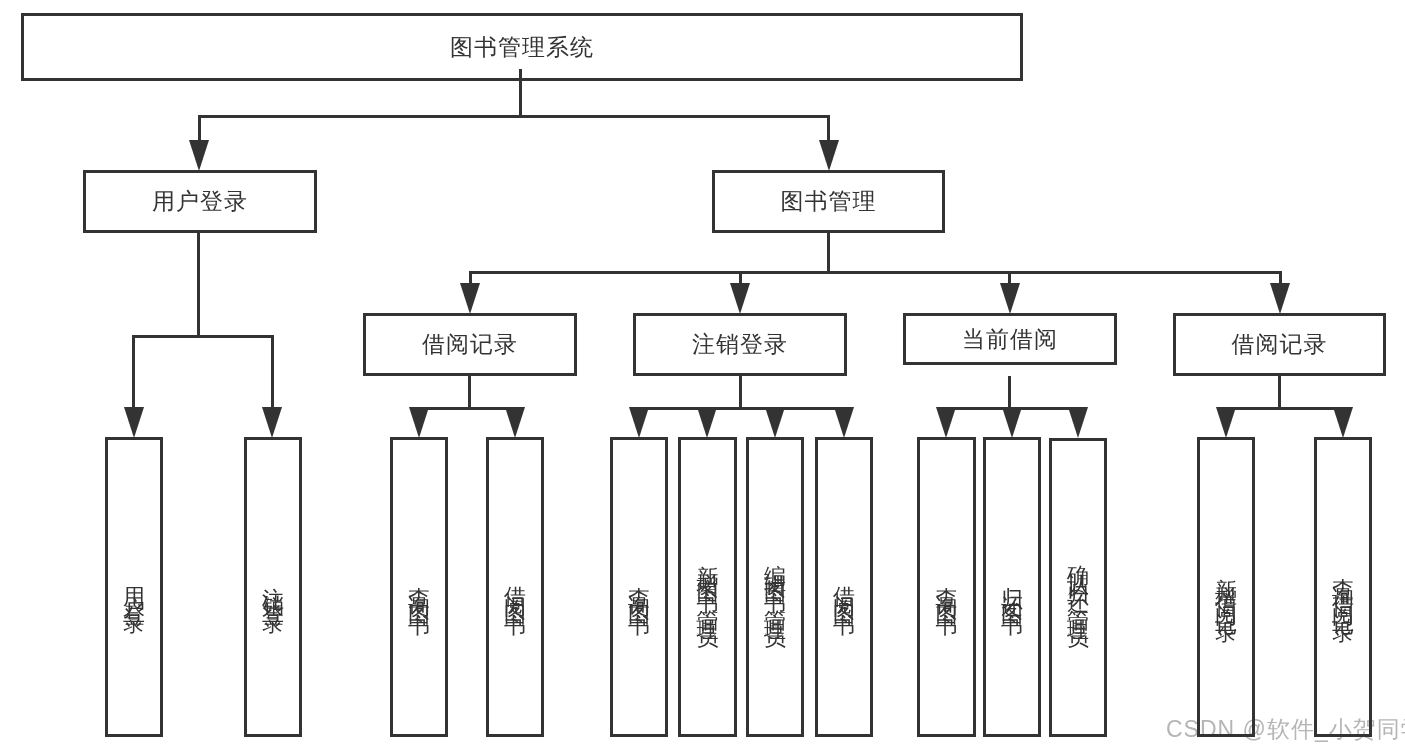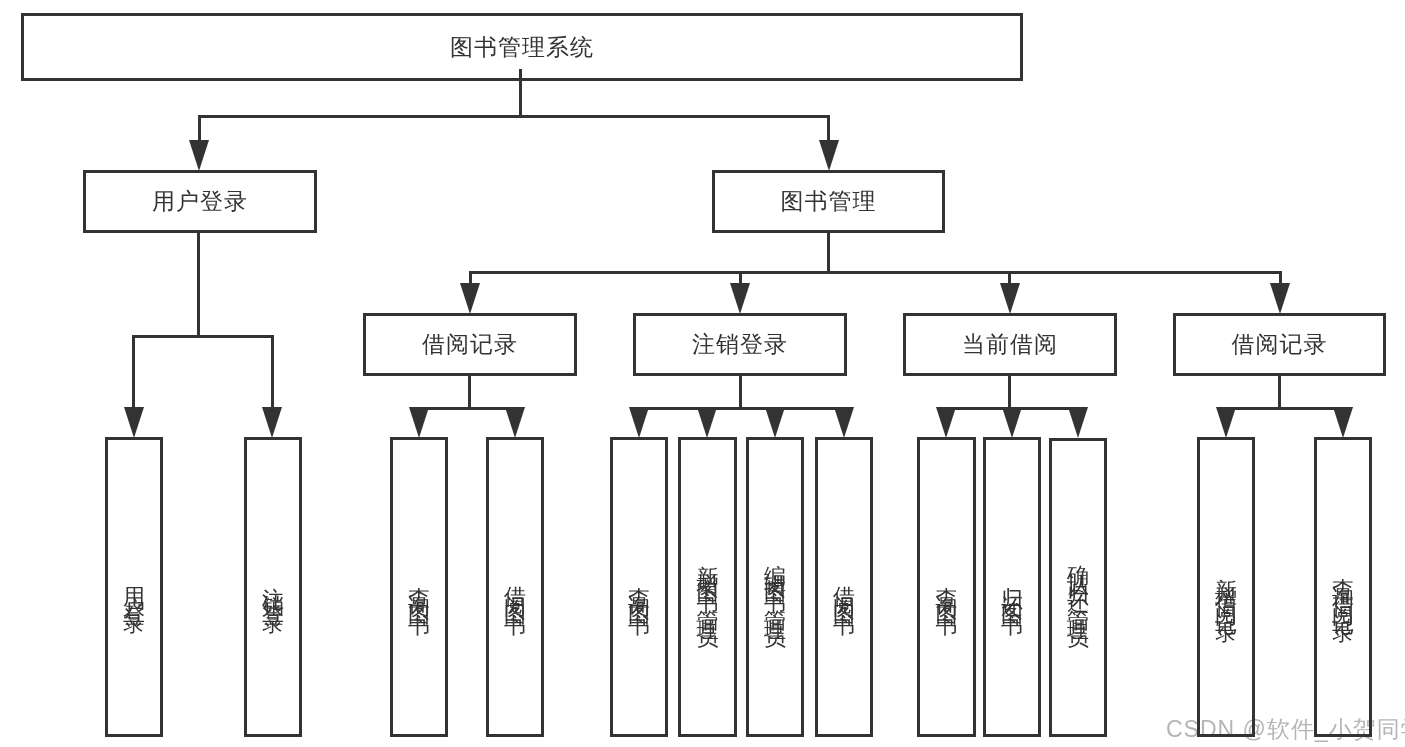--- a/index.html
+++ b/index.html
@@ -69,21 +69,21 @@
   </div>
 
   <div class="node h-node" style="left:363px;top:313px;width:214px;height:63px;">
     <span>借阅记录</span>
   </div>
 
   <div class="node h-node" style="left:633px;top:313px;width:214px;height:63px;">
     <span>注销登录</span>
   </div>
 
-  <div class="node h-node" style="left:903px;top:313px;width:214px;height:63px;">
+  <div class="node h-node" style="left:903px;top:313px;width:214px;height:52px;">
     <span>当前借阅</span>
   </div>
 
   <div class="node h-node" style="left:1173px;top:313px;width:213px;height:63px;">
     <span>借阅记录</span>
   </div>
 
   <div class="node v-node" style="left:105px;top:437px;width:58px;height:300px;">
     <span>用户登录</span>
   </div>

